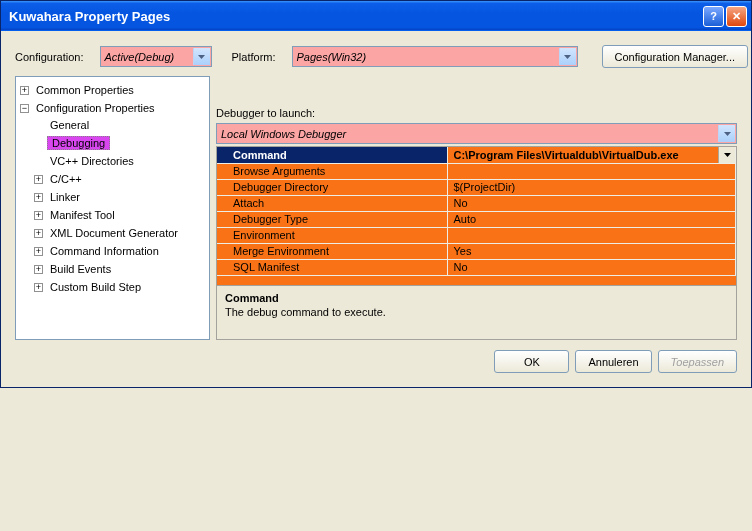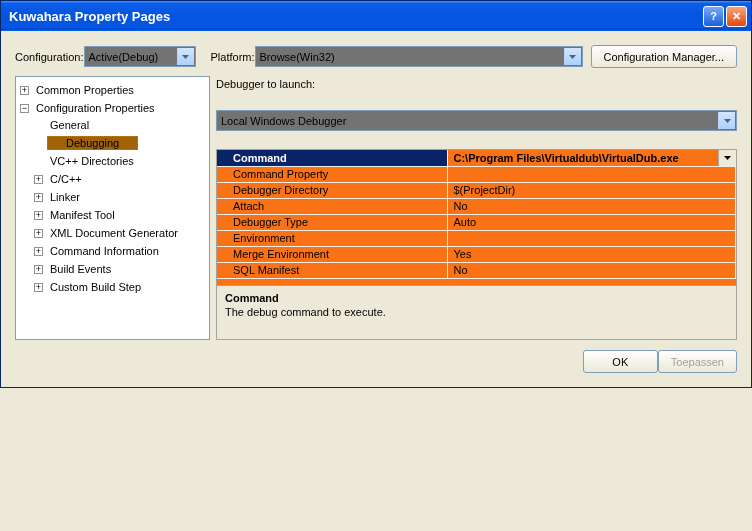--- a/index.html
+++ b/index.html
@@ -7,57 +7,57 @@
 
 .window { width: 752px; height: 388px; border: 1px solid #0a246a; background: #ece9d8; display: flex; flex-direction: column; }
 
 .titlebar { height: 30px; background: linear-gradient(to bottom, #3a95ff 0%, #0c5ee8 8%, #0555e1 40%, #0555e1 88%, #0346c9 95%, #026afe 100%); display: flex; align-items: center; padding: 0 4px 0 8px; }
 .titlebar-text { color: white; font-weight: bold; font-size: 13px; flex: 1; }
 .titlebar-buttons { display: flex; gap: 2px; }
 .titlebar-btn { width: 21px; height: 21px; border: 1px solid white; border-radius: 3px; display: flex; align-items: center; justify-content: center; color: white; font-weight: bold; cursor: pointer; }
 .help-btn { background: linear-gradient(to bottom, #7ba8ff, #1a5fd8); }
 .close-btn { background: linear-gradient(to bottom, #f5a583, #e1470d); font-size: 13px; }
 
-.toolbar { padding: 14px 14px 8px 14px; display: flex; align-items: center; gap: 0; }
+.toolbar { padding: 14px 3px 8px 14px; display: flex; align-items: center; gap: 16px; }
 .toolbar label { color: #000; }
-.combo { background: #737373; border: 1px solid #7f9db9; height: 21px; display: flex; align-items: center; padding: 0 4px; position: relative; }
+.combo { background: #fca5a5; border: 1px solid #7f9db9; height: 21px; display: flex; align-items: center; padding: 0 4px; position: relative; font-style: italic; }
 .combo-arrow { position: absolute; right: 1px; top: 1px; bottom: 1px; width: 17px; background: linear-gradient(to bottom, #d2e5fd, #abd0fb); border-left: 1px solid #bcd4f6; display:flex; align-items:center; justify-content:center; }
 .combo-arrow svg { width: 7px; height: 4px; }
 .btn { background: linear-gradient(to bottom, #ffffff, #ece9d8); border: 1px solid #7f9db9; border-radius: 3px; height: 23px; padding: 0 12px; display: flex; align-items: center; justify-content: center; cursor: pointer; }
-.btn.disabled { color: #a0a0a0; }
+.btn.disabled { color: #a0a0a0; font-style: italic; }
 
 .content { flex: 1; display: flex; padding: 0 14px; gap: 6px; overflow: hidden; }
 
 .tree { width: 195px; background: white; border: 1px solid #7f9db9; padding: 4px 2px; overflow-y: auto; }
 .tree ul { list-style: none; }
 .tree li { padding: 1px 0; }
 .tree-row { display: flex; align-items: center; gap: 2px; padding: 1px 2px; white-space: nowrap; cursor: pointer; }
-.tree-row.selected .tree-label { background: #a16207; border: 1px dotted #888; padding: 0 18px; }
+.tree-row.selected .tree-label { background: #d946ef; border: 1px dotted #888; padding: 0 4px; }
 .tree-label { padding: 1px 3px; }
 .tree-expand { width: 9px; height: 9px; border: 1px solid #919191; background: white; display: flex; align-items: center; justify-content: center; font-size: 9px; line-height: 1; color: #000; cursor: pointer; flex-shrink: 0; margin-right: 2px; }
 .tree-spacer { width: 11px; flex-shrink: 0; }
 .tree ul ul { padding-left: 14px; }
 
-.right-panel { flex: 1; display: flex; flex-direction: column; gap: 18px; }
+.right-panel { flex: 1; display: flex; flex-direction: column; gap: 2px; margin-top: 29px; }
 .launch-label { padding: 2px 0; }
 .launch-combo { width: 100%; }
 
 .prop-grid { flex: 1; border: 1px solid #a3a29c; background: #f97316; display: flex; flex-direction: column; }
 .prop-body { flex: 1; overflow: auto; }
 .prop-table { width: 100%; border-collapse: collapse; }
 .prop-table td { border-bottom: 1px solid #eeede5; border-right: 1px solid #eeede5; padding: 1px 6px; height: 16px; }
 .prop-table td:first-child { width: 230px; padding-left: 16px; }
 .prop-table tr.selected td:first-child { background: #0a246a; color: white; font-weight: bold; }
 .prop-table tr.selected td:last-child { font-weight: bold; position: relative; padding-right: 20px; }
 .prop-table tr.selected .cell-arrow { position: absolute; right: 0; top: 0; bottom: 0; width: 17px; background: #ece9d8; border-left: 1px solid #aca899; display: flex; align-items: center; justify-content: center; }
 
 .desc-panel { border-top: 1px solid #a3a29c; background: #ece9d8; padding: 6px 8px; height: 54px; }
 .desc-title { font-weight: bold; margin-bottom: 2px; }
 
-.button-row { padding: 10px 14px 14px; display: flex; justify-content: flex-end; }
+.button-row { padding: 10px 14px 14px; display: flex; justify-content: flex-end; gap: 6px; }
 .button-row .btn { min-width: 75px; }
 </style>
 </head>
 <body>
 
 <div class="window">
 
   <div class="titlebar">
     <span class="titlebar-text">Kuwahara Property Pages</span>
     <div class="titlebar-buttons">
@@ -73,23 +73,23 @@
   <div class="toolbar">
     <label>Configuration:</label>
     <div class="combo" style="width:112px">
       <span>Active(Debug)</span>
       <div class="combo-arrow">
           <svg viewBox="0 0 7 4">
             <path d="M0 0 L3.5 4 L7 0 Z" fill="#4d6185"></path>
           </svg>
         </div>
     </div>
-    <label style="margin-left:15px">Platform:</label>
+    <label style="margin-left:4px">Platform:</label>
     <div class="combo" style="flex:1">
-      <span>Browse(Win32)</span>
+      <span>Pages(Win32)</span>
       <div class="combo-arrow">
           <svg viewBox="0 0 7 4">
             <path d="M0 0 L3.5 4 L7 0 Z" fill="#4d6185"></path>
           </svg>
         </div>
     </div>
     <div class="btn" style="margin-left:8px">
       <span>Configuration Manager...</span>
     </div>
   </div>
@@ -192,21 +192,21 @@
             <tbody id="prop-tbody">
                 <tr class="selected">
                   <td>Command</td>
                   <td>C:\Program Files\Virtualdub\VirtualDub.exe<div class="cell-arrow">
                       <svg width="7" height="4" viewBox="0 0 7 4">
                         <path d="M0 0 L3.5 4 L7 0 Z" fill="#000"></path>
                       </svg>
                     </div></td>
                 </tr>
                 <tr>
-                  <td>Command Property</td>
+                  <td>Browse Arguments</td>
                   <td></td>
                 </tr>
                 <tr>
                   <td>Debugger Directory</td>
                   <td>$(ProjectDir)</td>
                 </tr>
                 <tr>
                   <td>Attach</td>
                   <td>No</td>
                 </tr>
@@ -235,18 +235,21 @@
         </div>
       </div>
     </div>
 
   </div>
 
   <div class="button-row">
     <div class="btn">
         <span>OK</span>
       </div>
+    <div class="btn">
+        <span>Annuleren</span>
+      </div>
     <div class="btn disabled">
         <span>Toepassen</span>
       </div>
   </div>
 
 </div>
 
 </body></html>

